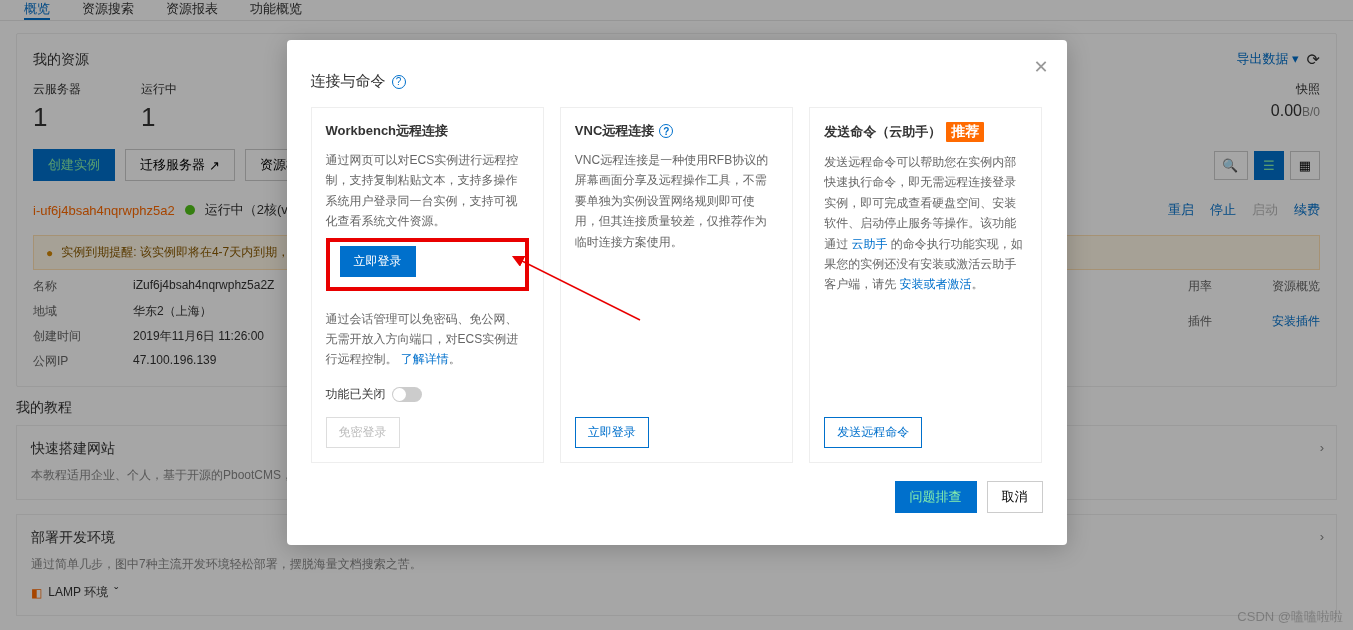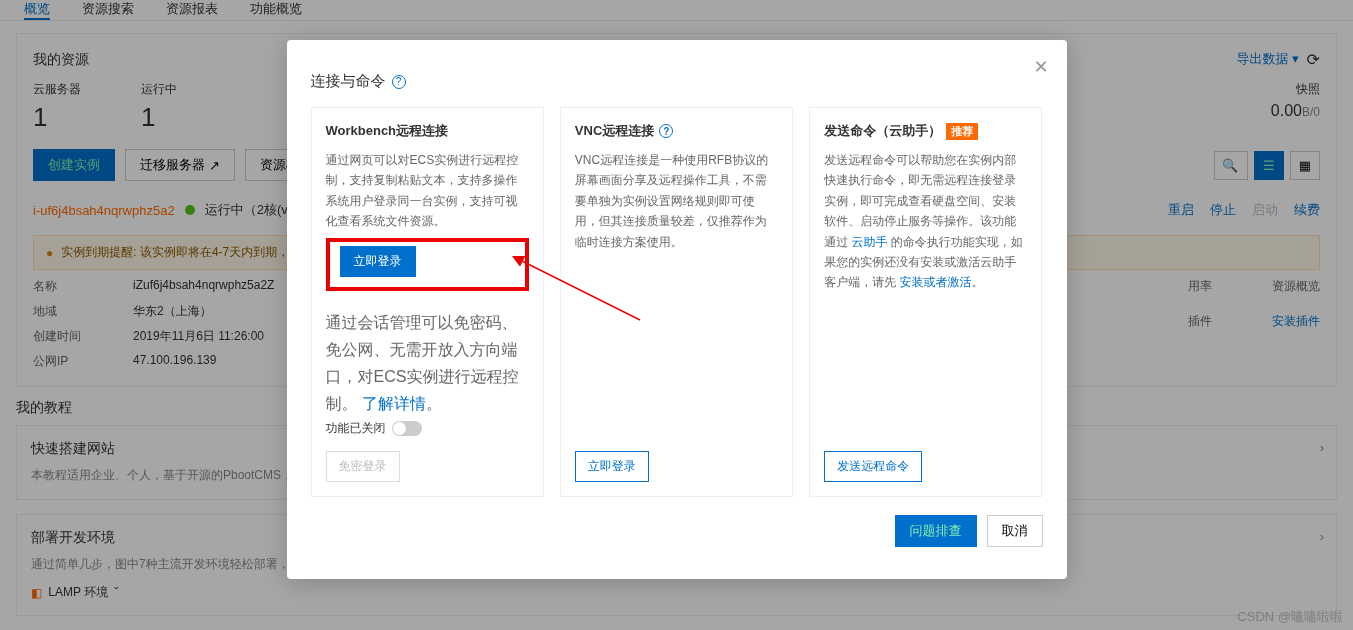--- a/index.html
+++ b/index.html
@@ -59,27 +59,27 @@
 .modal-title { font-size: 15px; font-weight: 500; display: flex; align-items: center; gap: 6px; }
 .modal-close { position: absolute; right: 18px; top: 16px; font-size: 18px; color: #999; cursor: pointer; }
 .help-icon { width: 14px; height: 14px; border: 1px solid #0070cc; border-radius: 50%; color: #0070cc; font-size: 10px; display: inline-flex; align-items: center; justify-content: center; }
 
 .panels { display: flex; gap: 16px; margin-top: 16px; }
 .panel { flex: 1; border: 1px solid #eee; padding: 14px; display: flex; flex-direction: column; }
 .panel-title { font-size: 13px; font-weight: 600; margin-bottom: 10px; display: flex; align-items: center; gap: 5px; }
 .panel-desc { font-size: 12px; color: #666; line-height: 1.7; flex: 0 0 auto; }
 .panel .spacer { flex: 1; }
 .panel-foot { margin-top: 14px; }
-.badge-rec { background: #ff6a00; color: #fff; font-size: 11px; padding: 1px 5px; border-radius: 1px; text-align: right; }
+.badge-rec { background: #ff6a00; color: #fff; font-size: 14px; padding: 1px 5px; border-radius: 1px; text-align: right; }
 .redbox { border: 4px solid #e90000; padding: 4px 10px 10px; display: inline-block; margin-top: 6px; }
 .btn-login { background: #0070cc; color: #fff; border: none; padding: 7px 14px; font-size: 12px; }
 .btn-outline { background: #fff; color: #0070cc; border: 1px solid #0070cc; padding: 6px 12px; font-size: 12px; }
 .btn-disabled { background: #fff; color: #bbb; border: 1px solid #ddd; padding: 6px 12px; font-size: 12px; }
-.session-block { margin-top: 18px; font-size: 16px; color: #666; line-height: 1.7; }
-.toggle { display: inline-flex; align-items: center; gap: 6px; margin-top: 3px; font-size: 12px; }
+.session-block { margin-top: 18px; font-size: 12px; color: #666; line-height: 1.7; }
+.toggle { display: inline-flex; align-items: center; gap: 6px; margin-top: 16px; font-size: 12px; }
 .switch { width: 30px; height: 15px; background: #ccc; border-radius: 8px; position: relative; }
 .switch::after { content: ''; position: absolute; width: 13px; height: 13px; background: #fff; border-radius: 50%; top: 1px; left: 1px; }
 .modal-actions { display: flex; justify-content: flex-end; gap: 10px; margin-top: 18px; }
 .watermark { position: absolute; right: 10px; bottom: 4px; color: rgba(0,0,0,0.25); font-size: 13px; z-index: 20; }
 
 .arrow-svg { position: absolute; z-index: 11; pointer-events: none; }
 </style>
 </head>
 <body>
 

